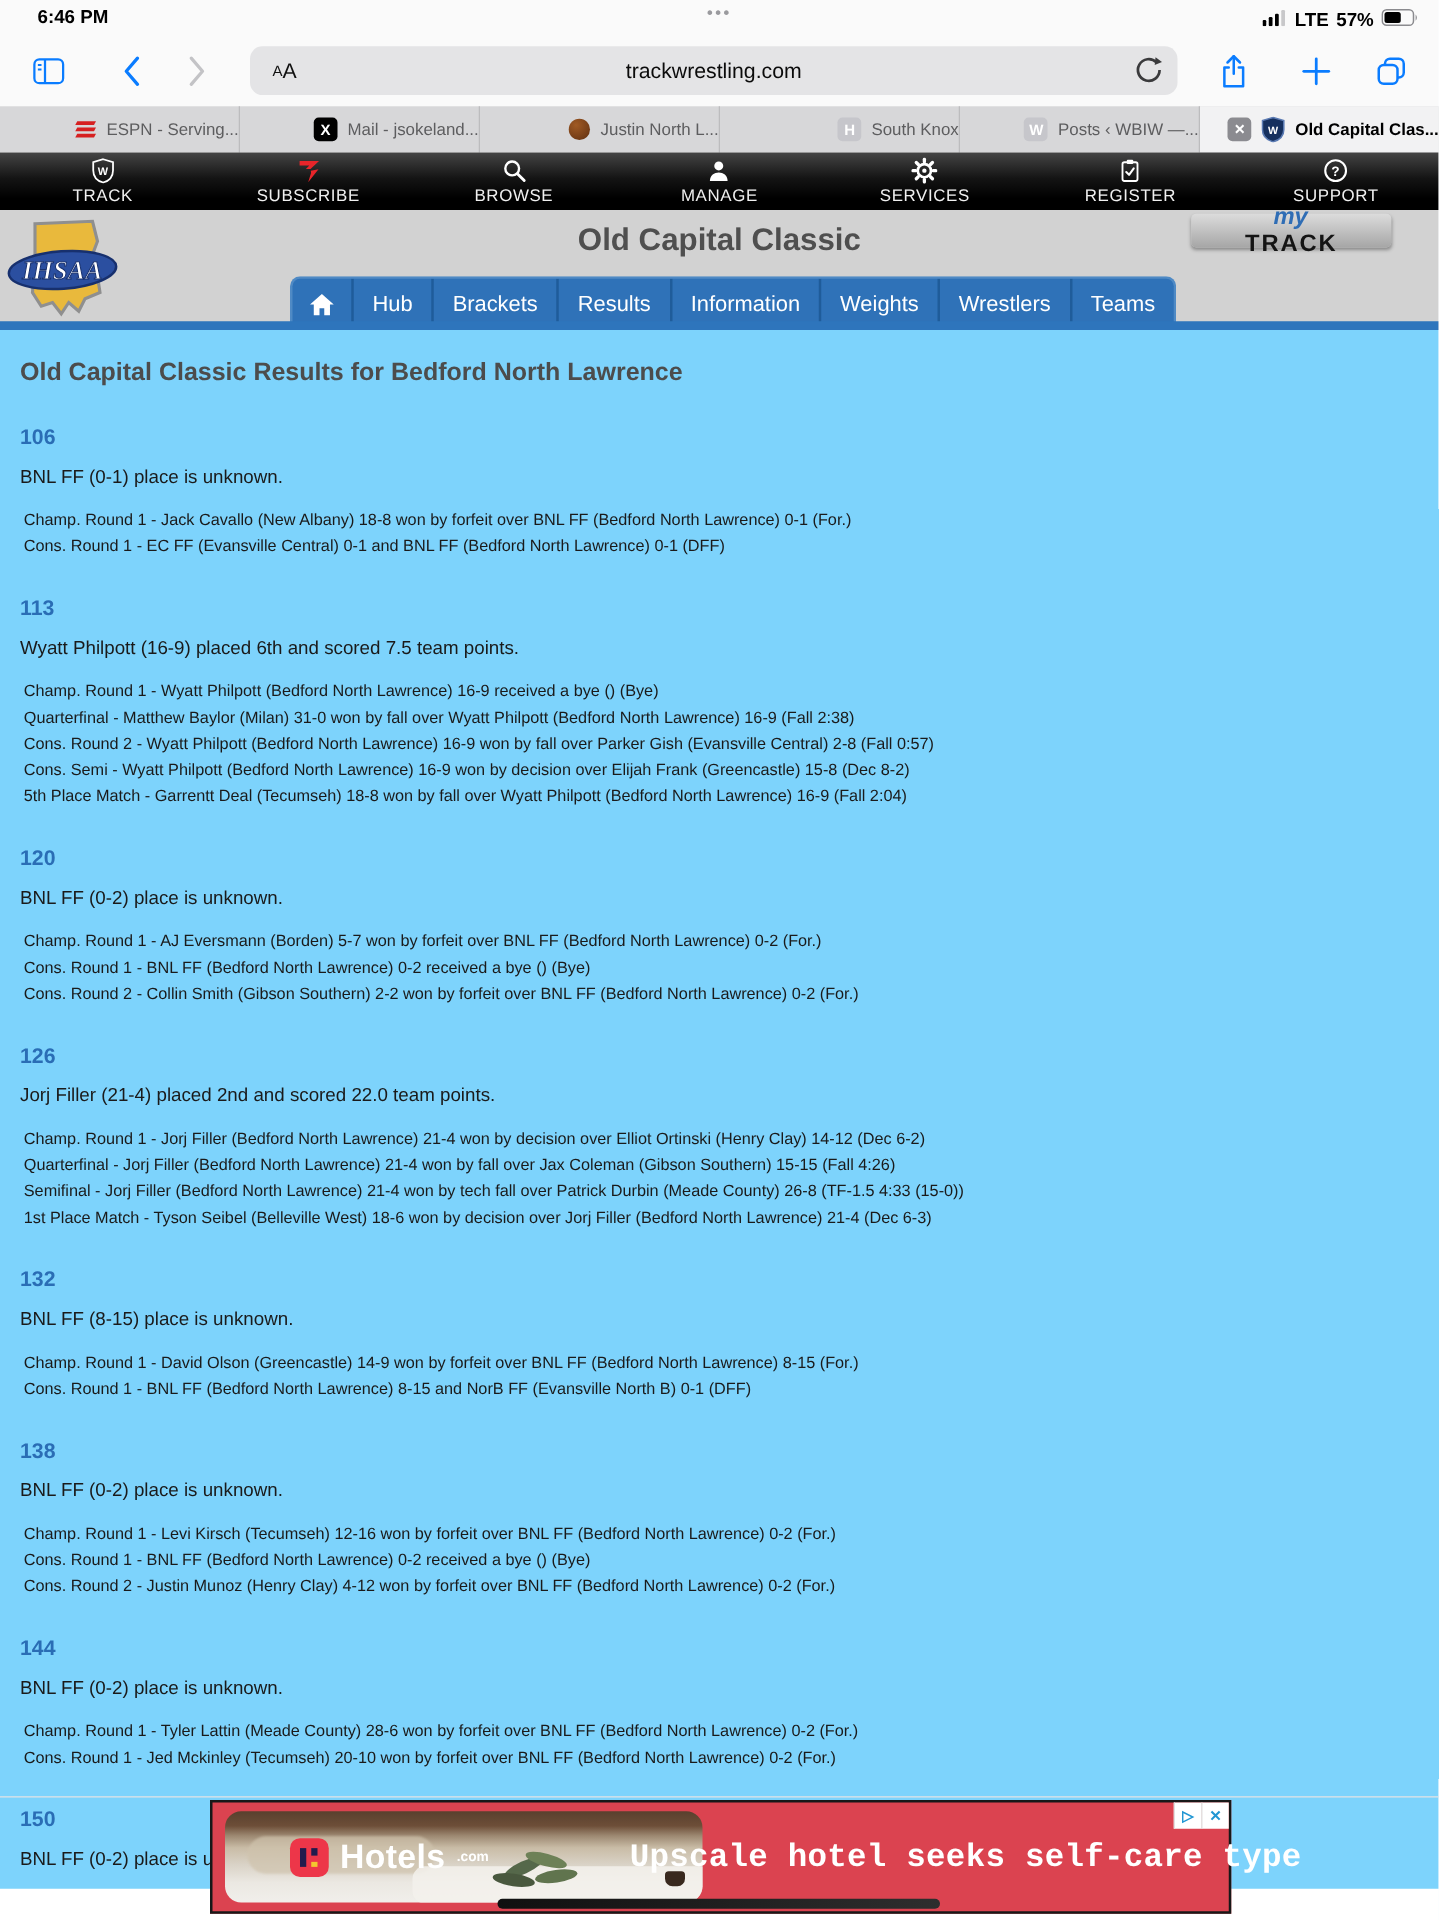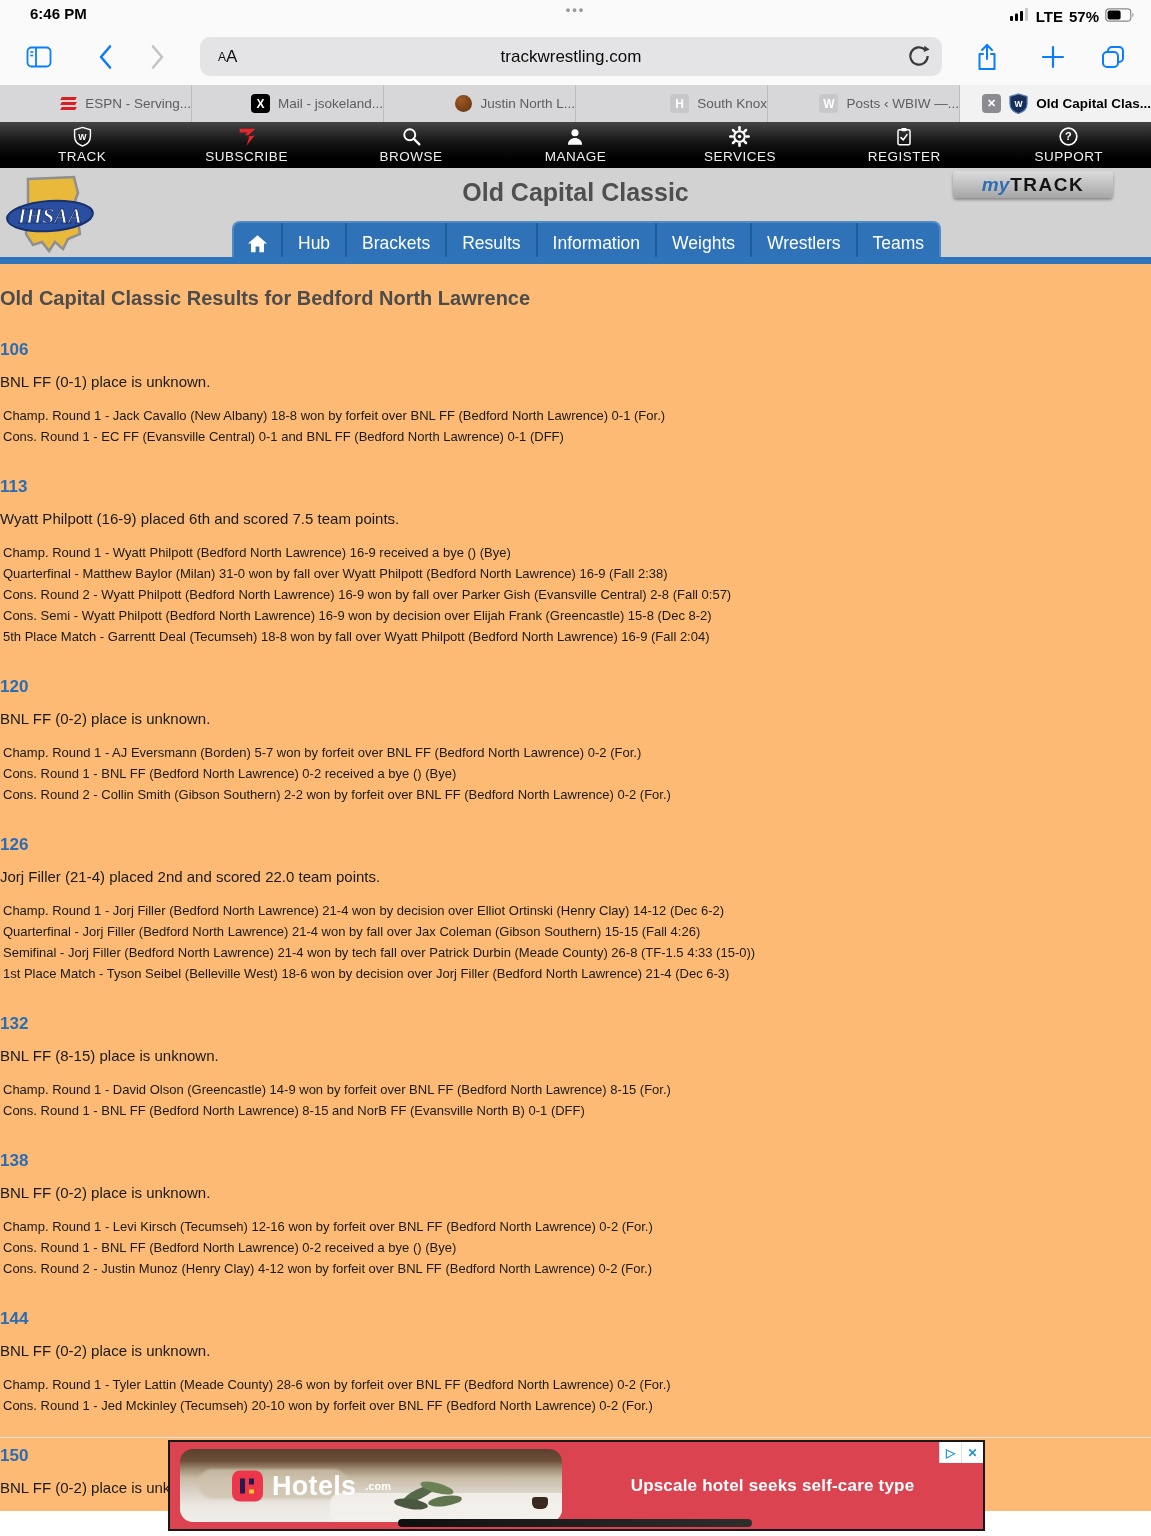--- a/index.html
+++ b/index.html
@@ -46,33 +46,33 @@
   .snav-item{flex:1;display:flex;flex-direction:column;align-items:center;justify-content:center;gap:2px;
              color:#f0f0f0;font-size:13.5px;letter-spacing:.5px;cursor:pointer;}
   .snav-ico{height:21px;display:flex;align-items:center;justify-content:center;}
 
   
   .site-header{position:absolute;left:0;top:168px;width:100%;height:96px;background:#d2d2d2;}
   .ihsaa{position:absolute;left:4px;top:4px;}
   .event-title{position:absolute;left:0;right:0;top:10px;text-align:center;font-size:25px;font-weight:700;color:#4f4f4f;}
   .mytrack{position:absolute;right:38px;top:3px;width:160px;height:27px;border-radius:4px;cursor:pointer;
            background:linear-gradient(180deg,#dcdcdc,#a6a6a6);box-shadow:0 2px 3px rgba(0,0,0,.35);
-           display:flex;align-items:center;justify-content:center;font-size:19px;}
+           display:flex;align-items:center;justify-content:center;font-size:19px;flex-direction:column;}
   .mytrack .my{color:#2f6db5;font-style:italic;font-weight:700;margin-right:1px;}
   .mytrack .trk{color:#141414;font-weight:700;letter-spacing:1.5px;}
   .blue-strip{position:absolute;left:0;bottom:0;width:100%;height:7px;background:#2e75bc;}
   .event-nav{position:absolute;left:232px;top:53px;height:43px;display:flex;background:#2f72b8;
              border:2px solid #4f8ac5;border-bottom:none;border-radius:8px 8px 0 0;box-sizing:border-box;overflow:hidden;}
   .enav-tab{display:flex;align-items:center;justify-content:center;padding:0 15px;color:#fff;font-size:17.5px;
             border-right:2px solid #1f5c9a;cursor:pointer;white-space:nowrap;}
   .enav-tab:last-child{border-right:none;}
   .enav-home{padding:0 13px;}
 
   
-  .content{position:absolute;left:0;top:264px;width:100%;padding:22px 0 0;box-sizing:border-box;background:#fdba74;}
+  .content{position:absolute;left:0;top:264px;width:100%;padding:22px 16px 0;box-sizing:border-box;background:#7dd3fc;}
   .content h1{margin:0;font-size:20px;line-height:24px;font-weight:700;color:#4c4c4c;}
   .wc h3{margin:30px 0 12px;font-size:17px;line-height:20px;font-weight:700;color:#2a6db5;cursor:pointer;}
   .wc .summary{margin:0 0 14px;font-size:15px;line-height:19px;color:#1a1a1a;}
   .wc .match{font-size:13px;line-height:21px;color:#1a1a1a;padding-left:3px;}
 
   
   .ad-divider{position:absolute;left:0;top:1437px;width:100%;height:1px;background:#e4e4e4;}
   .ad{position:absolute;left:168px;top:1440px;width:817px;height:91px;box-sizing:border-box;
       background:#db4350;border:2px solid #181818;cursor:pointer;}
   .ad-photo{position:absolute;left:10px;top:7px;width:382px;height:73px;border-radius:13px;overflow:hidden;
@@ -83,21 +83,21 @@
   .cup{position:absolute;right:14px;top:48px;width:16px;height:12px;border-radius:3px 3px 6px 6px;background:#39291e;}
   .hotels-logo{position:absolute;left:52px;top:50%;transform:translateY(-50%);display:flex;align-items:center;gap:9px;}
   .hotels-mark{position:relative;width:31px;height:31px;border-radius:8px;background:#ed3649;}
   .hotels-mark i{position:absolute;display:block;background:#231b4d;}
   .hotels-mark .m1{left:8px;top:8px;width:5px;height:15px;}
   .hotels-mark .m2{left:17px;top:8px;width:5px;height:6px;}
   .hotels-mark .m3{left:17px;top:19px;width:5px;height:4px;background:#f4c62f;}
   .hotels-word{color:#fff;font-weight:700;font-size:27px;letter-spacing:.3px;}
   .hotels-com{color:#fff;font-weight:700;font-size:11px;}
   .ad-headline{position:absolute;left:400px;right:8px;top:0;height:100%;display:flex;align-items:center;justify-content:center;
-      color:#fff;font-family:Liberation Sans, sans-serif;font-size:17px;font-weight:600;letter-spacing:.2px;white-space:nowrap;}
+      color:#fff;font-family:Liberation Mono, monospace;font-size:26px;font-weight:600;letter-spacing:.2px;white-space:nowrap;}
   .ad-corner{position:absolute;right:0;top:0;display:flex;}
   .ad-corner span{width:21px;height:21px;background:#fff;color:#2196d3;display:flex;align-items:center;justify-content:center;
       font-size:12px;font-weight:700;border-left:1px solid #e0e0e0;cursor:pointer;}
 
   .home-indicator{position:absolute;left:398px;top:1519px;width:354px;height:8px;border-radius:4px;
       background:linear-gradient(90deg,#101010,#2e2e2e);z-index:30;cursor:grab;}
 </style>
 </head>
 <body>
 

